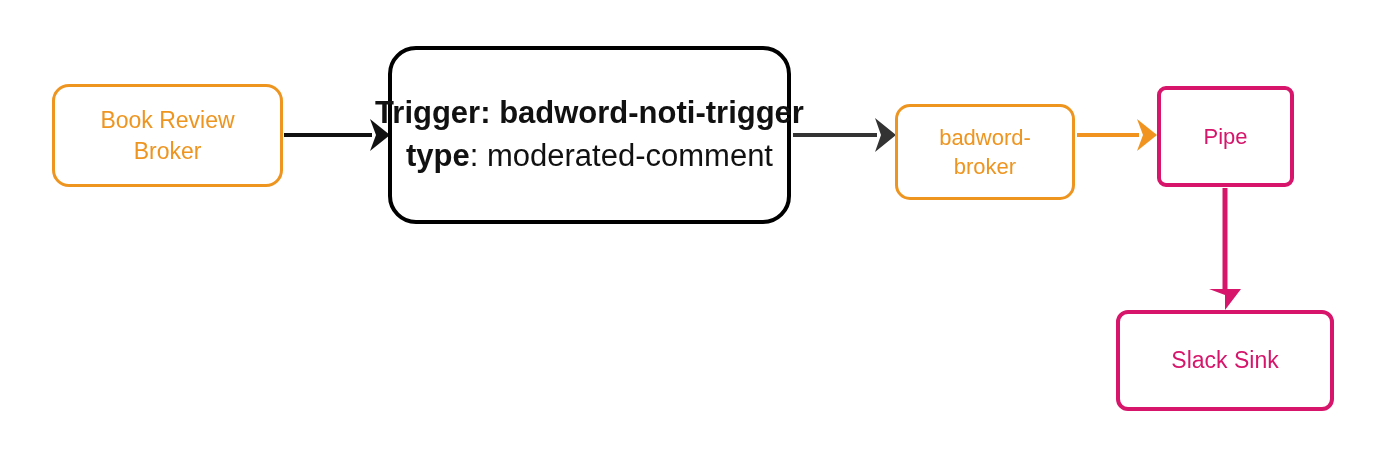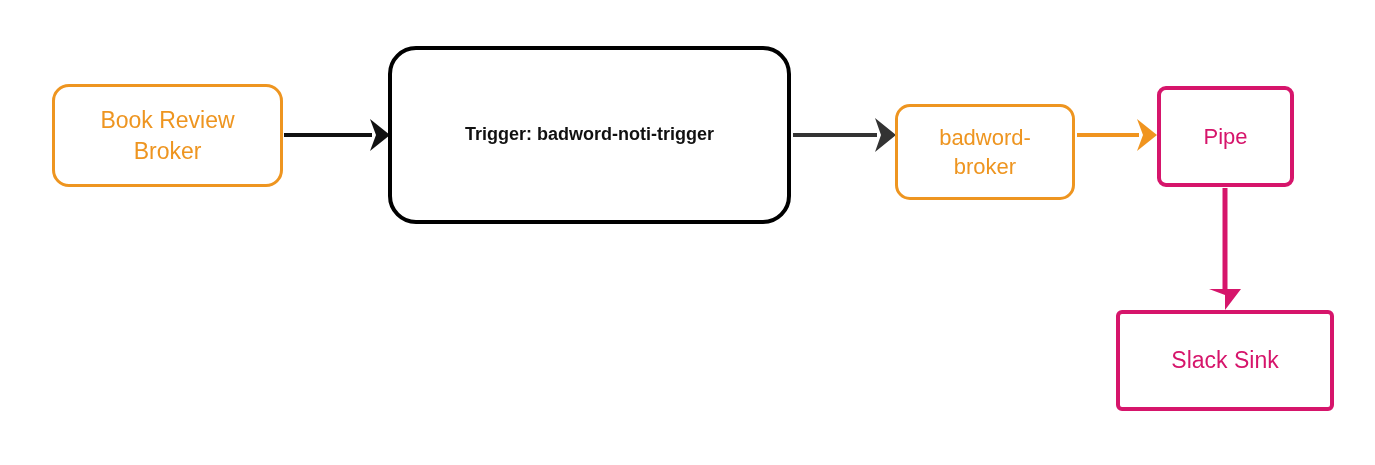--- a/index.html
+++ b/index.html
@@ -56,21 +56,21 @@
 
   
   #node-trigger {
     left: 388px;
     top: 46px;
     width: 403px;
     height: 178px;
     border: 4px solid #000000;
     border-radius: 28px;
     color: #111111;
-    font-size: 18px;
+    font-size: 31px;
     flex-direction: column;
   }
   #node-trigger .trig-line {
     display: block;
     white-space: nowrap;
     padding: 1px 0;
   }
   #node-trigger .bold {
     font-weight: bold;
   }
@@ -99,21 +99,21 @@
     font-size: 22px;
   }
 
   
   #node-slack-sink {
     left: 1116px;
     top: 310px;
     width: 218px;
     height: 101px;
     border: 4px solid #D6156B;
-    border-radius: 6px;
+    border-radius: 12px;
     color: #D6156B;
     font-size: 23px;
   }
 </style>
 </head>
 <body>
 
 <div id="diagram-canvas">
 
   <svg id="edge-layer" viewBox="0 0 1375 465" width="1375" height="465" xmlns="http://www.w3.org/2000/svg">
@@ -139,20 +139,21 @@
     </g>
   </svg>
 
   <div class="node" id="node-book-review-broker">
     <span class="node-label">Book Review
 Broker</span>
   </div>
 
   <div class="node" id="node-trigger">
     <span class="trig-line"><span class="bold">Trigger:</span><span class="bold"> <span>badword-noti-trigger</span></span></span>
+    <span class="trig-line"><span class="bold">type</span><span>: moderated-comment</span></span>
   </div>
 
   <div class="node" id="node-badword-broker">
     <span class="node-label">badword-
 broker</span>
   </div>
 
   <div class="node" id="node-pipe">
     <span class="node-label">Pipe</span>
   </div>

